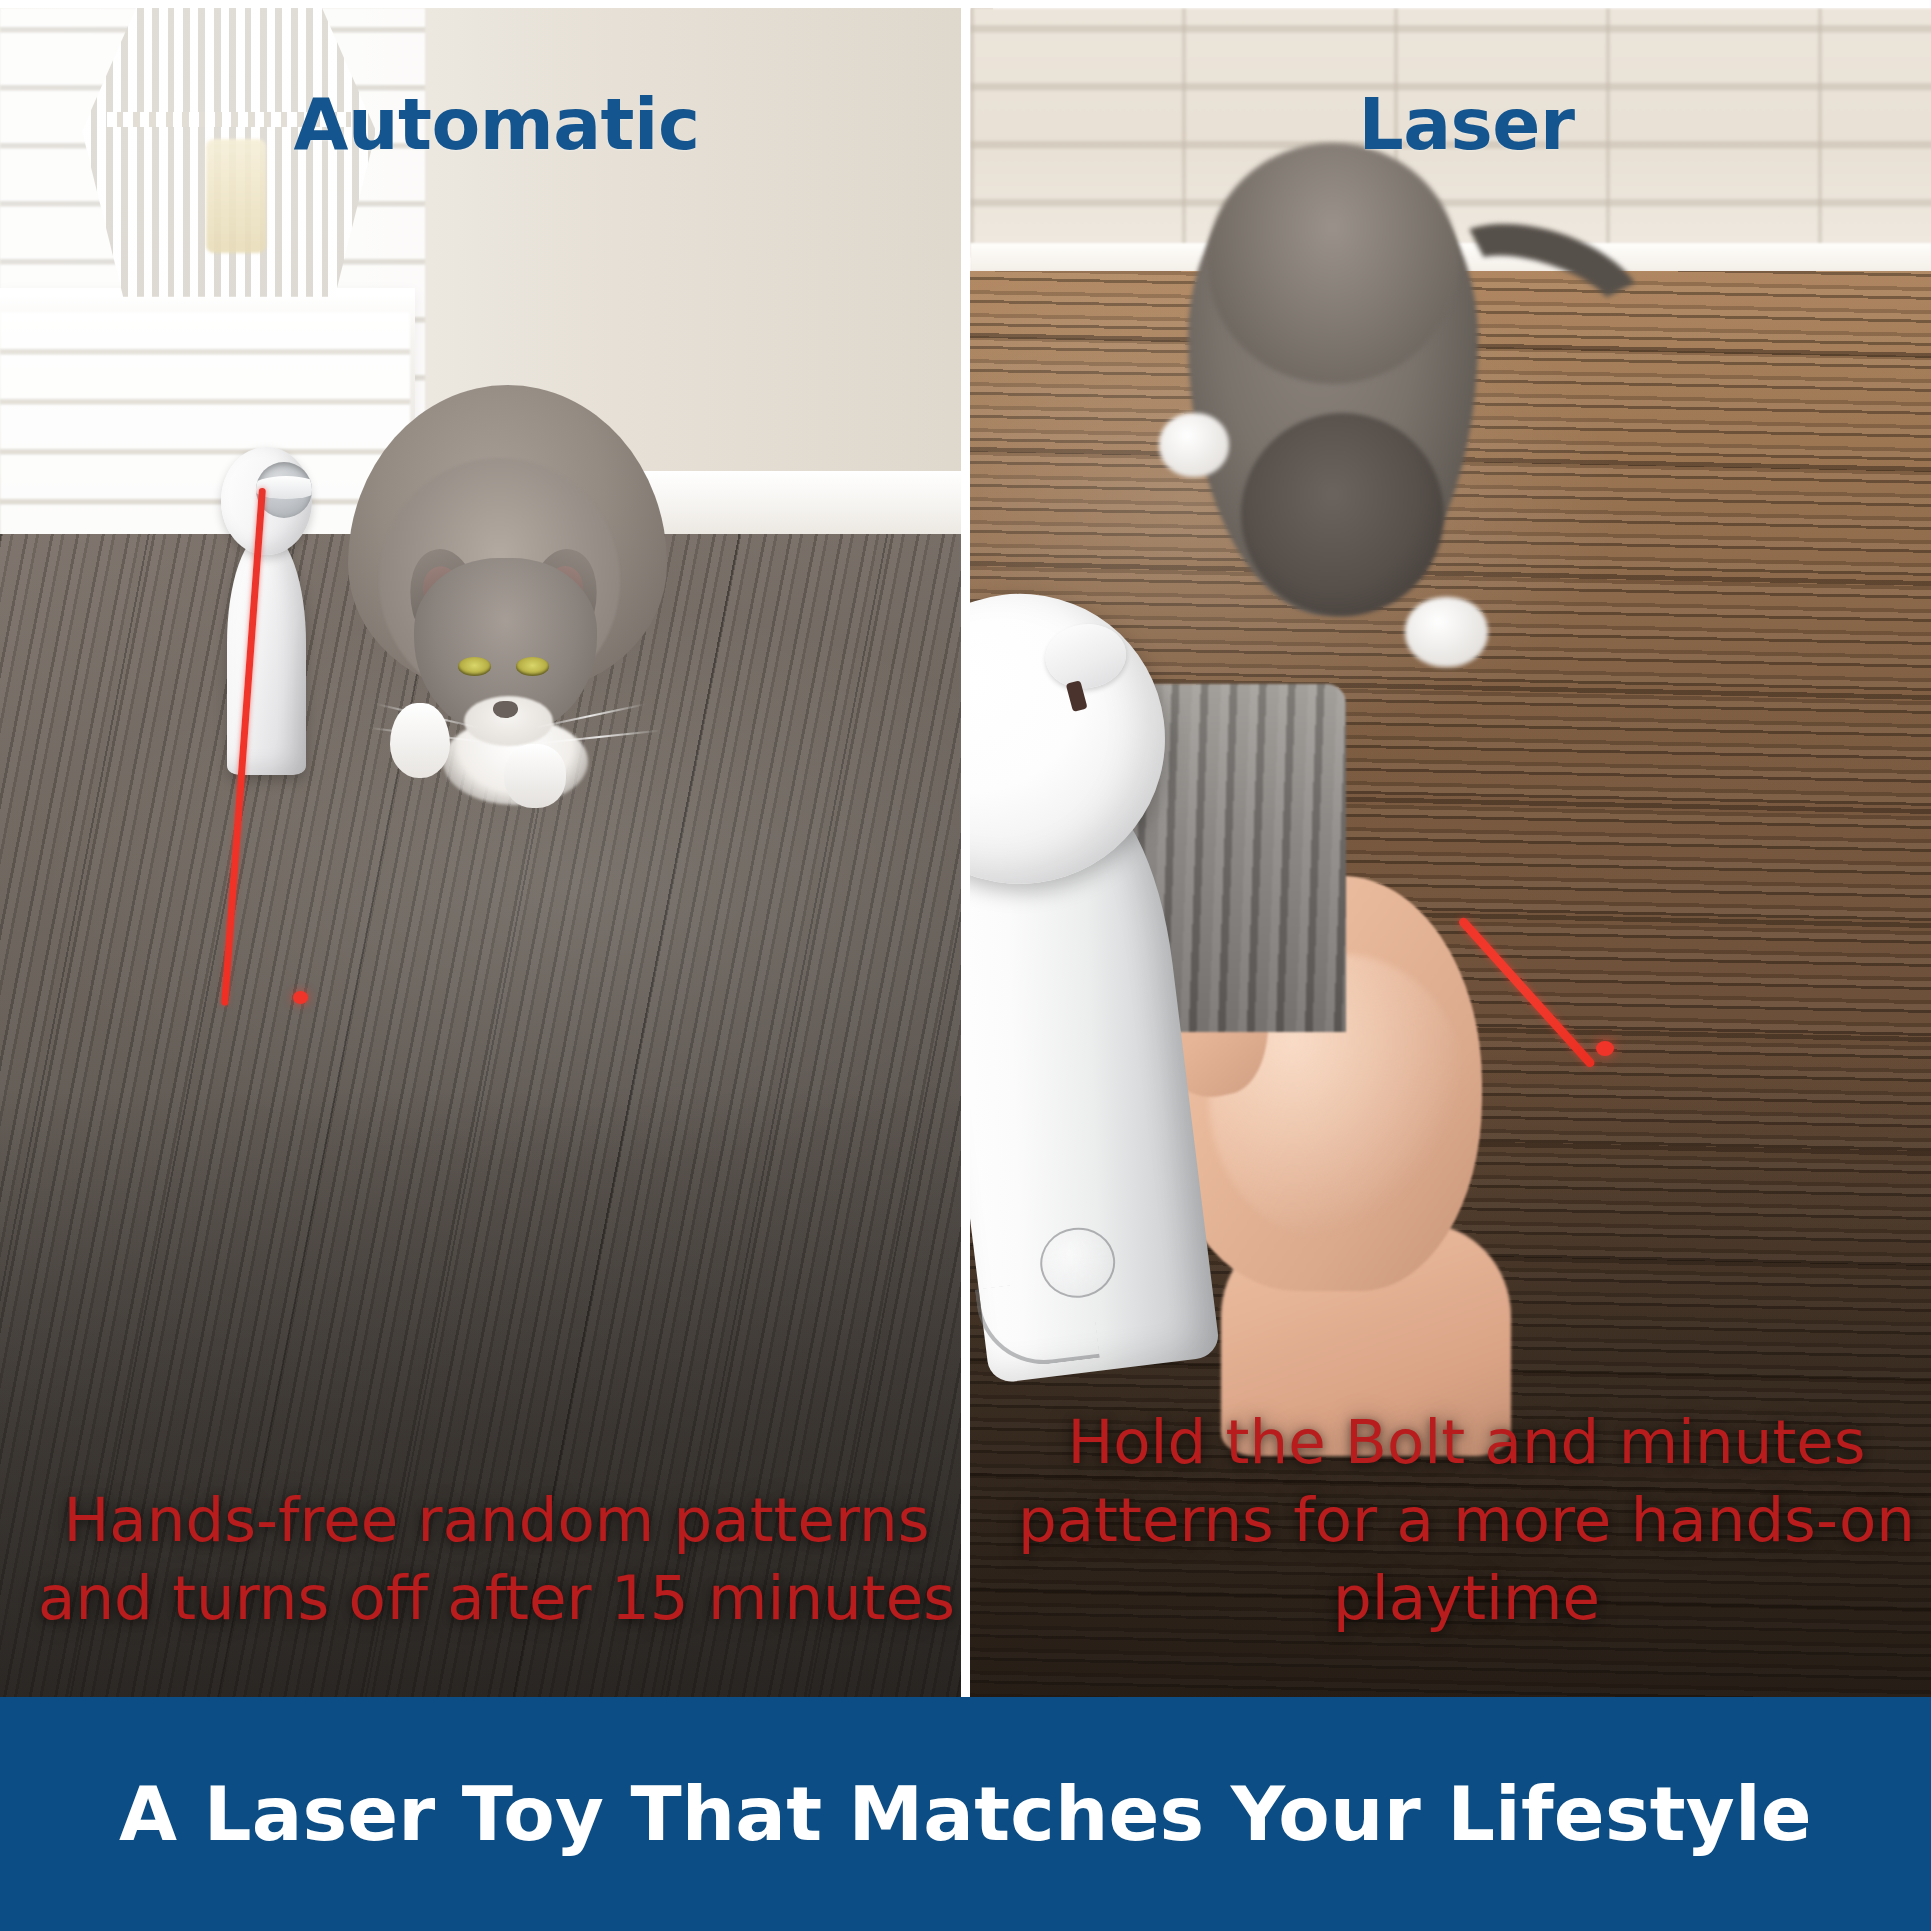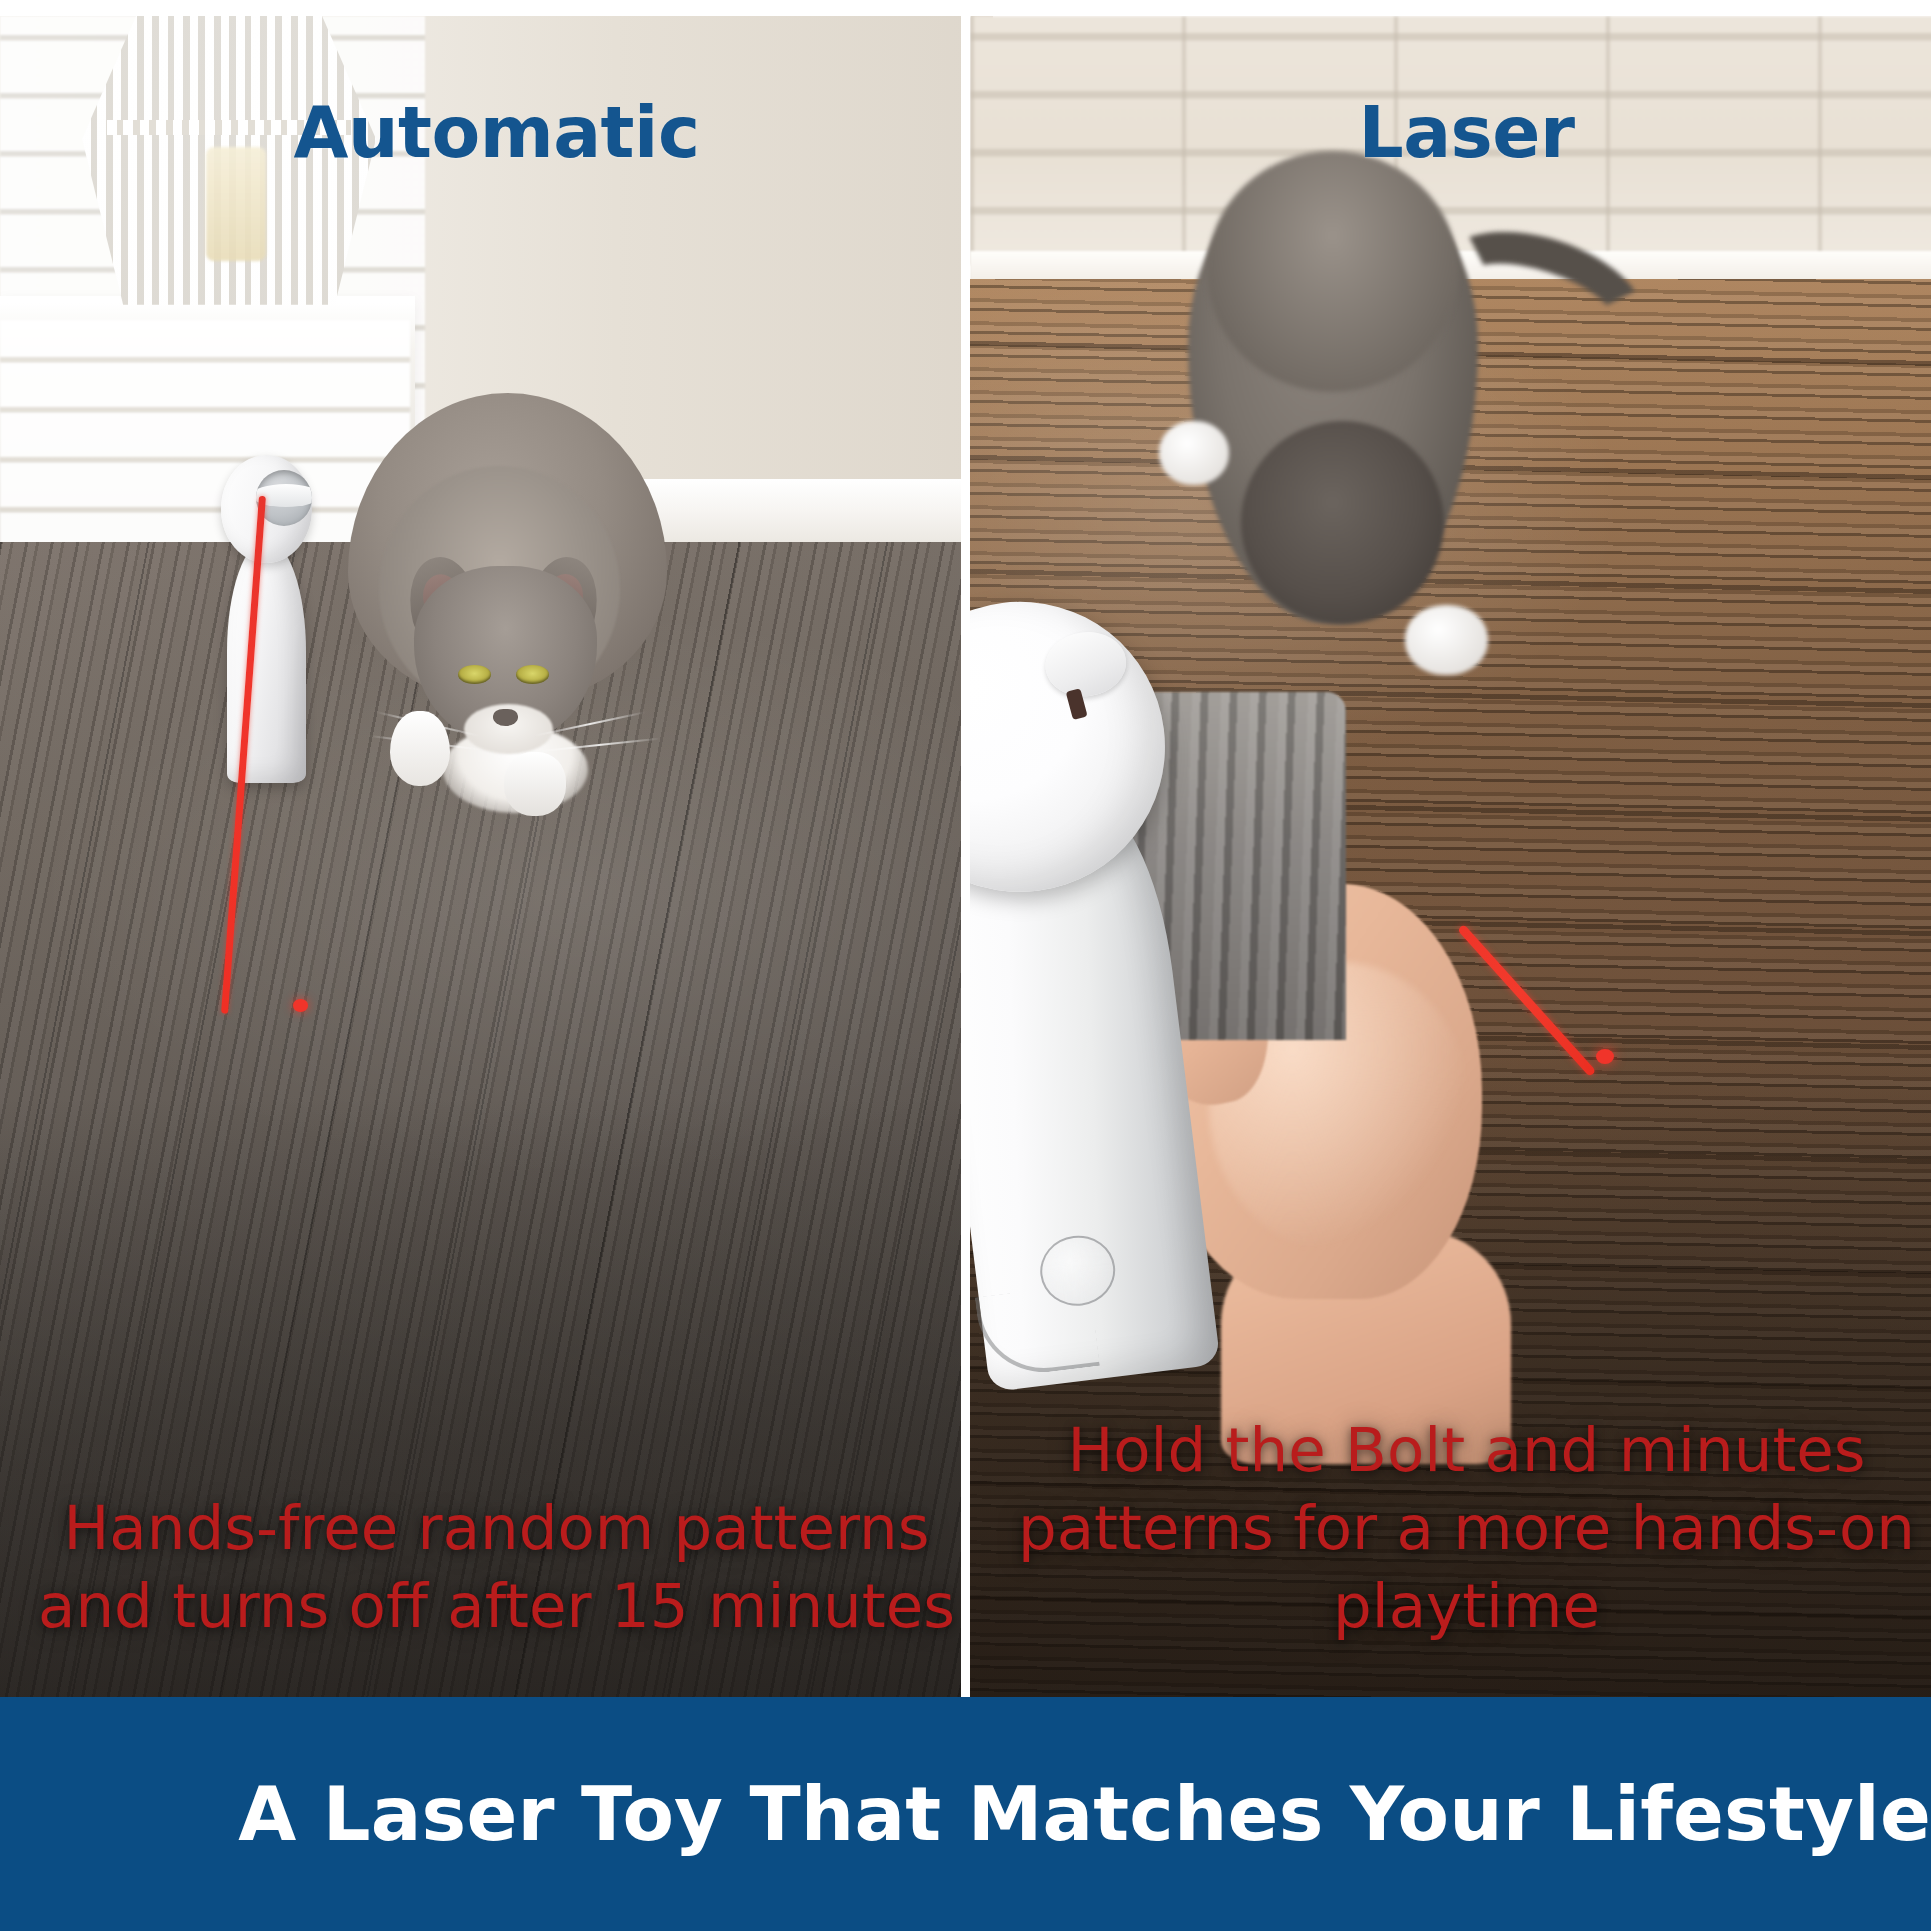--- a/index.html
+++ b/index.html
@@ -11,21 +11,21 @@
   }
   #stage {
     position:relative;
     width:1931px; height:1931px;
     background:#ffffff;
   }
 
   
   .panel {
     position:absolute;
-    top:16px;
+    top:8px;
     width:993px;
     height:1697px;
     overflow:hidden;
   }
   #panel-left  { left:0; }
   #panel-right { left:970px; }
 
   .divider {
     position:absolute;
     left:961px; top:0;
@@ -420,21 +420,21 @@
   }
 
   
   .banner {
     position:absolute;
     left:0; bottom:0;
     width:1931px; height:234px;
     background:#0b4d84;
     display:flex;
     align-items:center;
-    justify-content:flex-end;
+    justify-content:center;
   }
   .banner-text {
     color:#ffffff;
     font-size:75px;
     font-weight:700;
     letter-spacing:0.2px;
     font-family:"DejaVu Sans", sans-serif;
     text-align:center;
   }
 </style>

